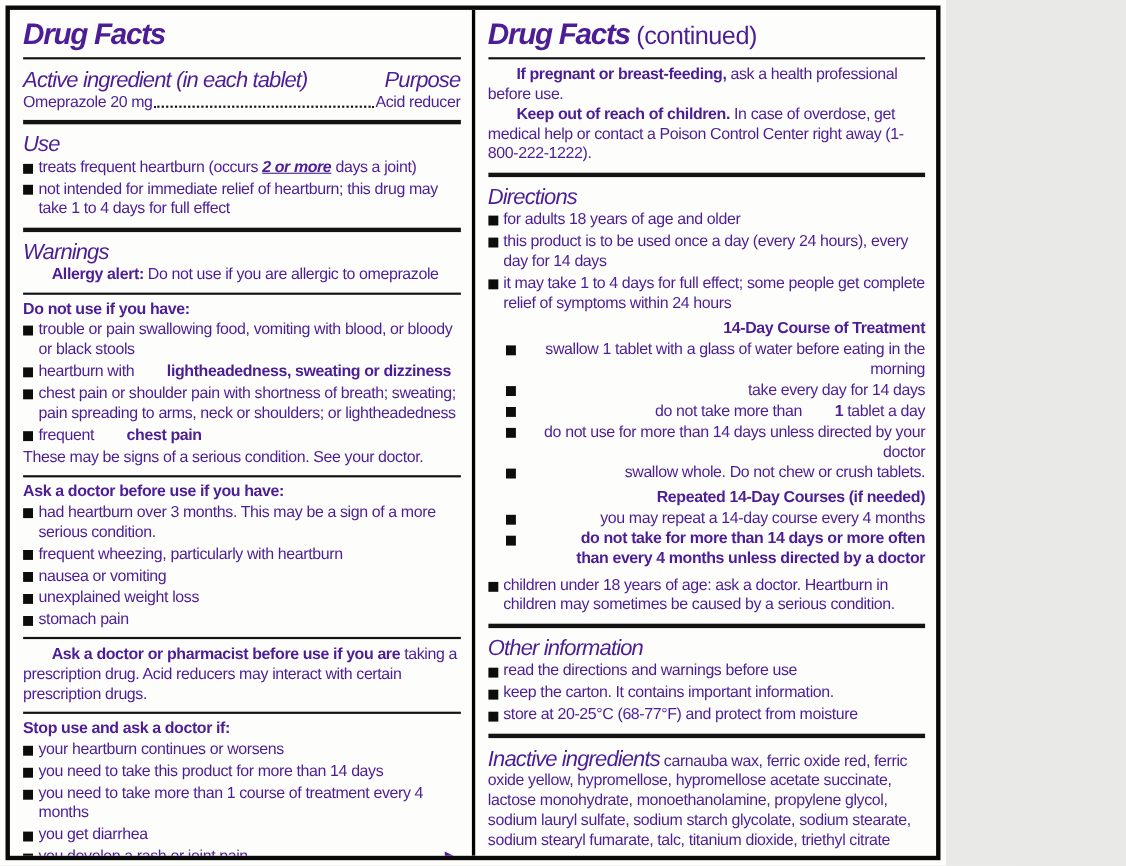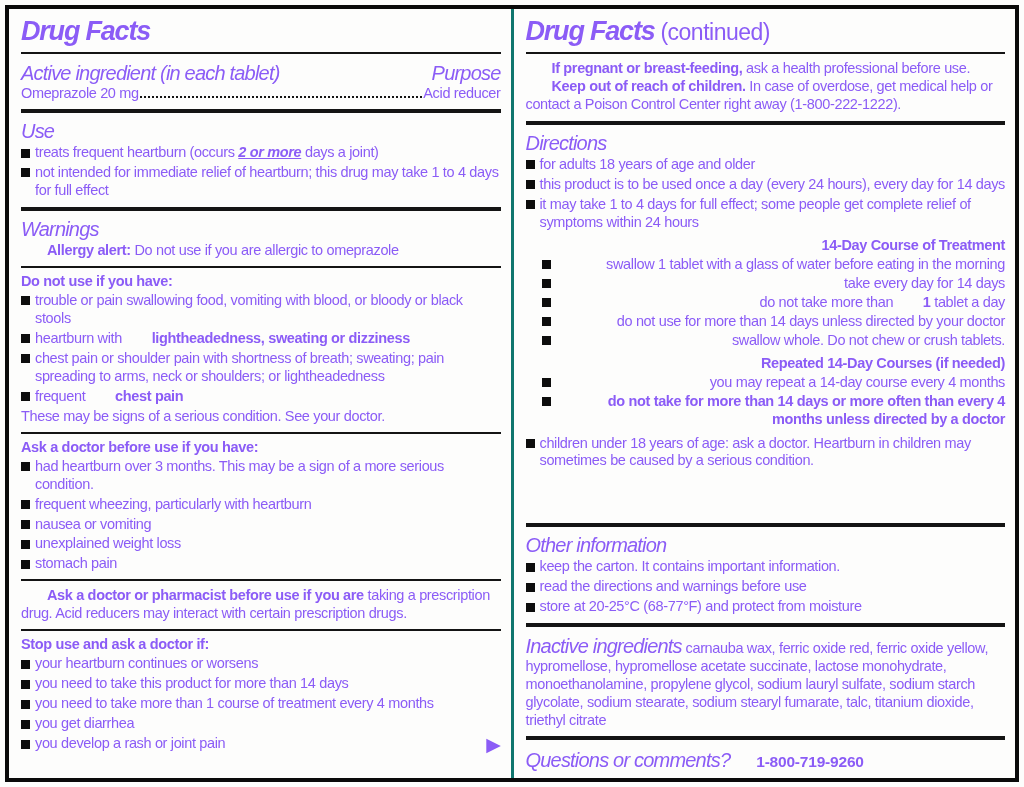--- a/index.html
+++ b/index.html
@@ -1,30 +1,30 @@
 <!DOCTYPE html>
 <html><head>
 <meta charset="utf-8">
 <style>
   html,body{margin:0;padding:0;background:#e9e9e7;}
   .sheet{
-    width:1024px;height:787px;box-sizing:border-box;background:#fdfdfc;
+    width:860px;height:787px;box-sizing:border-box;background:#fdfdfc;
     padding:5px;position:relative;
-    font-family:"Liberation Sans", sans-serif;color:#8b5cf6;
+    font-family:"Liberation Sans", sans-serif;color:#4c1d95;
   }
   .label{
     width:100%;height:100%;box-sizing:border-box;border:4px solid #0a0a0a;
     background:#fdfdfc;display:flex;overflow:hidden;
   }
   .col{
     flex:1 1 0;box-sizing:border-box;padding:7px 10px 6px 12px;
     display:flex;flex-direction:column;
     font-size:14.5px;line-height:1.24;letter-spacing:-0.35px;
   }
-  .col.right{border-left:3px solid #0f766e;}
+  .col.right{border-left:3px solid #000000;}
   .h1{font-size:27px;font-weight:bold;font-style:italic;letter-spacing:-1.2px;line-height:1.15;}
   .h1-suffix{font-size:23px;font-weight:normal;font-style:normal;letter-spacing:-0.5px;}
   .h2{font-size:20px;font-weight:normal;font-style:italic;letter-spacing:-0.8px;line-height:1.2;}
   .sub{font-weight:bold;}
   .b{font-weight:bold;padding-left:26px;}
   .em-u{font-weight:bold;font-style:italic;text-decoration:underline;}
   .hr{height:2px;background:#141414;margin:5px 0;flex:none;}
   .hr.thick{height:4px;margin:6px 0;}
   .li{display:flex;align-items:flex-start;margin:1px 0;}
   .sq{flex:none;width:9px;height:9px;background:#0d0d0d;margin:4.5px 5px 0 0;}
@@ -218,25 +218,25 @@
       <div class="li">
         <span class="sq"></span>
         <span class="bt">children under 18 years of age: ask a doctor. Heartburn in children may sometimes be caused by a serious condition.</span>
       </div>
       <div class="spacer"></div>
       <div class="hr thick"></div>
 
       <div class="h2">Other information</div>
       <div class="li">
         <span class="sq"></span>
+        <span class="bt">read the directions and warnings before use</span>
+      </div>
+      <div class="li">
+        <span class="sq"></span>
         <span class="bt">keep the carton. It contains important information.</span>
-      </div>
-      <div class="li">
-        <span class="sq"></span>
-        <span class="bt">read the directions and warnings before use</span>
       </div>
       <div class="li">
         <span class="sq"></span>
         <span class="bt">store at 20-25°C (68-77°F) and protect from moisture</span>
       </div>
       <div class="hr thick"></div>
 
       <div class="inactive-text">
         <span class="h2">Inactive ingredients</span>
         <span> </span>

